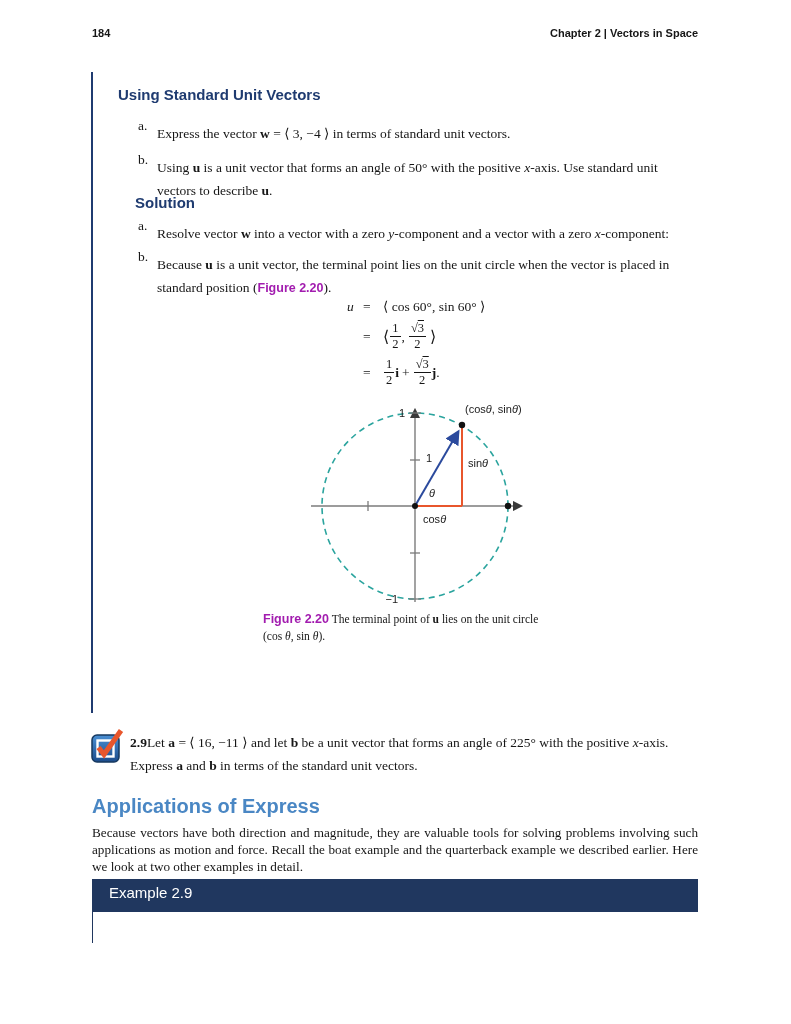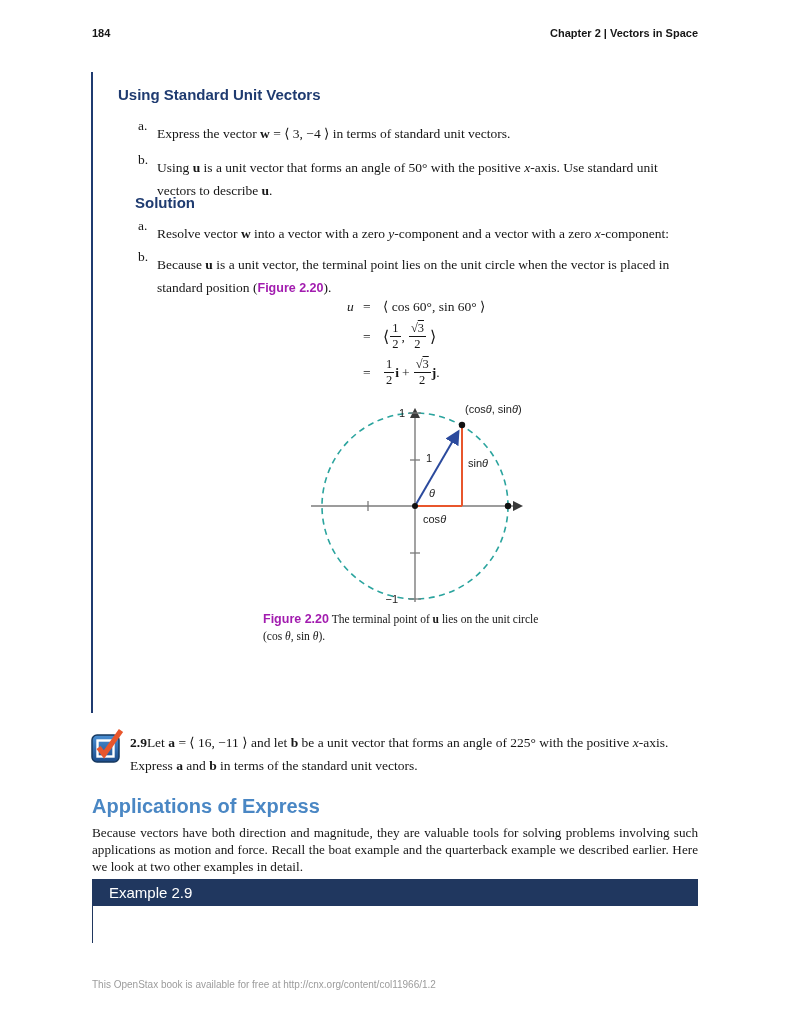--- a/index.html
+++ b/index.html
@@ -45,21 +45,21 @@
 
   .cp-icon { position:absolute; left:90px; top:725px; }
   .cp-text { position:absolute; left:130px; top:731px; width:568px; font-size:13.5px; line-height:23px; }
   .cp-num { font-weight:bold; }
 
   .h-app { position:absolute; left:92px; top:795px;
     font-family:"Liberation Sans",sans-serif; font-size:20px; font-weight:bold; color:#4a87c4; }
   .para { position:absolute; left:92px; top:824px; width:606px;
     font-size:13.2px; line-height:17px; text-align:justify; }
 
-  .banner { position:absolute; left:92px; top:879px; width:606px; height:27px;
+  .banner { position:absolute; left:92px; top:879px; width:606px; height:33px;
     background:#20375f; color:#ffffff; font-family:"Liberation Sans",sans-serif;
     font-size:15px; line-height:27px; padding-left:17px; }
 
   .footer { position:absolute; left:92px; top:979px;
     font-family:"Liberation Sans",sans-serif; font-size:10px; color:#9c9c9c; }
 
   .figlabel { font-family:"Liberation Sans",sans-serif; font-size:11px; fill:#1a1a1a; }
 </style>
 </head>
 <body>
@@ -196,15 +196,14 @@
   <div class="cp-text">
     <span class="cp-num">2.9</span><span><span>Let </span><span class="sg-b">a</span><span> = ⟨ 16, −11 ⟩  and let </span><span class="sg-b">b</span><span> be a unit vector that forms an angle of 225° with the positive </span><span class="sg-i">x</span><span>-axis. Express </span><span class="sg-b">a</span><span> and </span><span class="sg-b">b</span><span> in terms of the standard unit vectors.</span></span>
   </div>
 
   <div class="h-app">Applications of Express</div>
   <div class="para">Because vectors have both direction and magnitude, they are valuable tools for solving problems involving such applications as motion and force. Recall the boat example and the quarterback example we described earlier. Here we look at two other examples in detail.</div>
 
   <div class="banner">Example 2.9</div>
   <div class="vrule2"></div>
 
-  <div class="footer">This OpenStax book is available for free at http://cnx.org/content/col11966/1.2</div>
 
 </div>
 
 </body></html>

